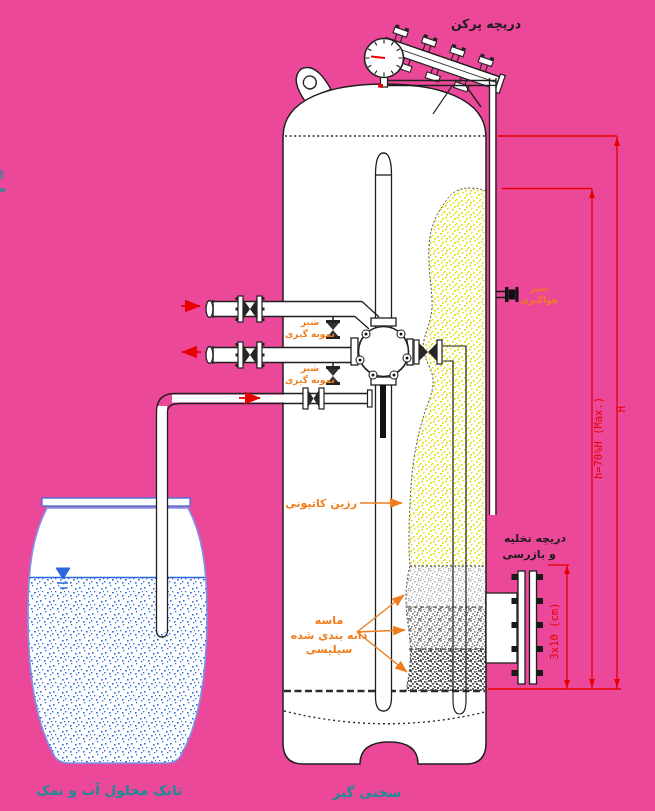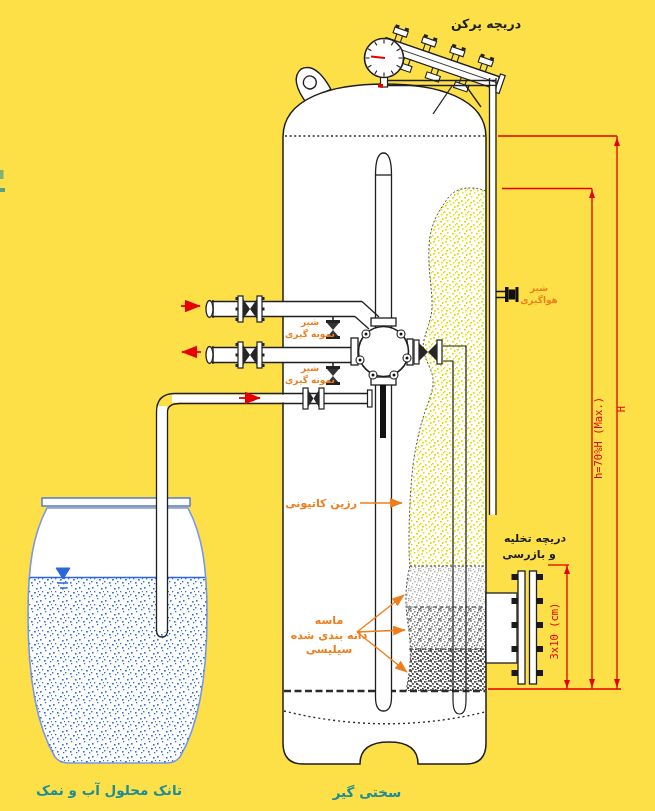--- a/index.html
+++ b/index.html
@@ -1,16 +1,16 @@
 <!DOCTYPE html>
 <html><head>
 <meta charset="utf-8">
 <style>
   html,body{margin:0;padding:0;background:#fff;}
-  .canvas{position:relative;width:655px;height:811px;background:#fde047;overflow:hidden;
+  .canvas{position:relative;width:655px;height:811px;background:#ec4899;overflow:hidden;
           font-family:"DejaVu Sans",sans-serif;}
   svg{position:absolute;left:0;top:0;}
   svg text{font-family:"DejaVu Sans",sans-serif;}
   .dimtxt{font-family:"DejaVu Sans Mono",monospace;font-size:10.5px;fill:#e60000;}
   .lblO{fill:#f07d1c;font-weight:bold;}
   .lblO11{font-size:11px;}
   .lblO9{font-size:9px;}
   .lblK{fill:#1c1c1c;font-weight:bold;font-size:11px;}
   .cap{fill:#1e8c96;font-weight:bold;font-size:13.5px;}
   .toplbl{fill:#1c1c1c;font-weight:bold;font-size:12.5px;}

